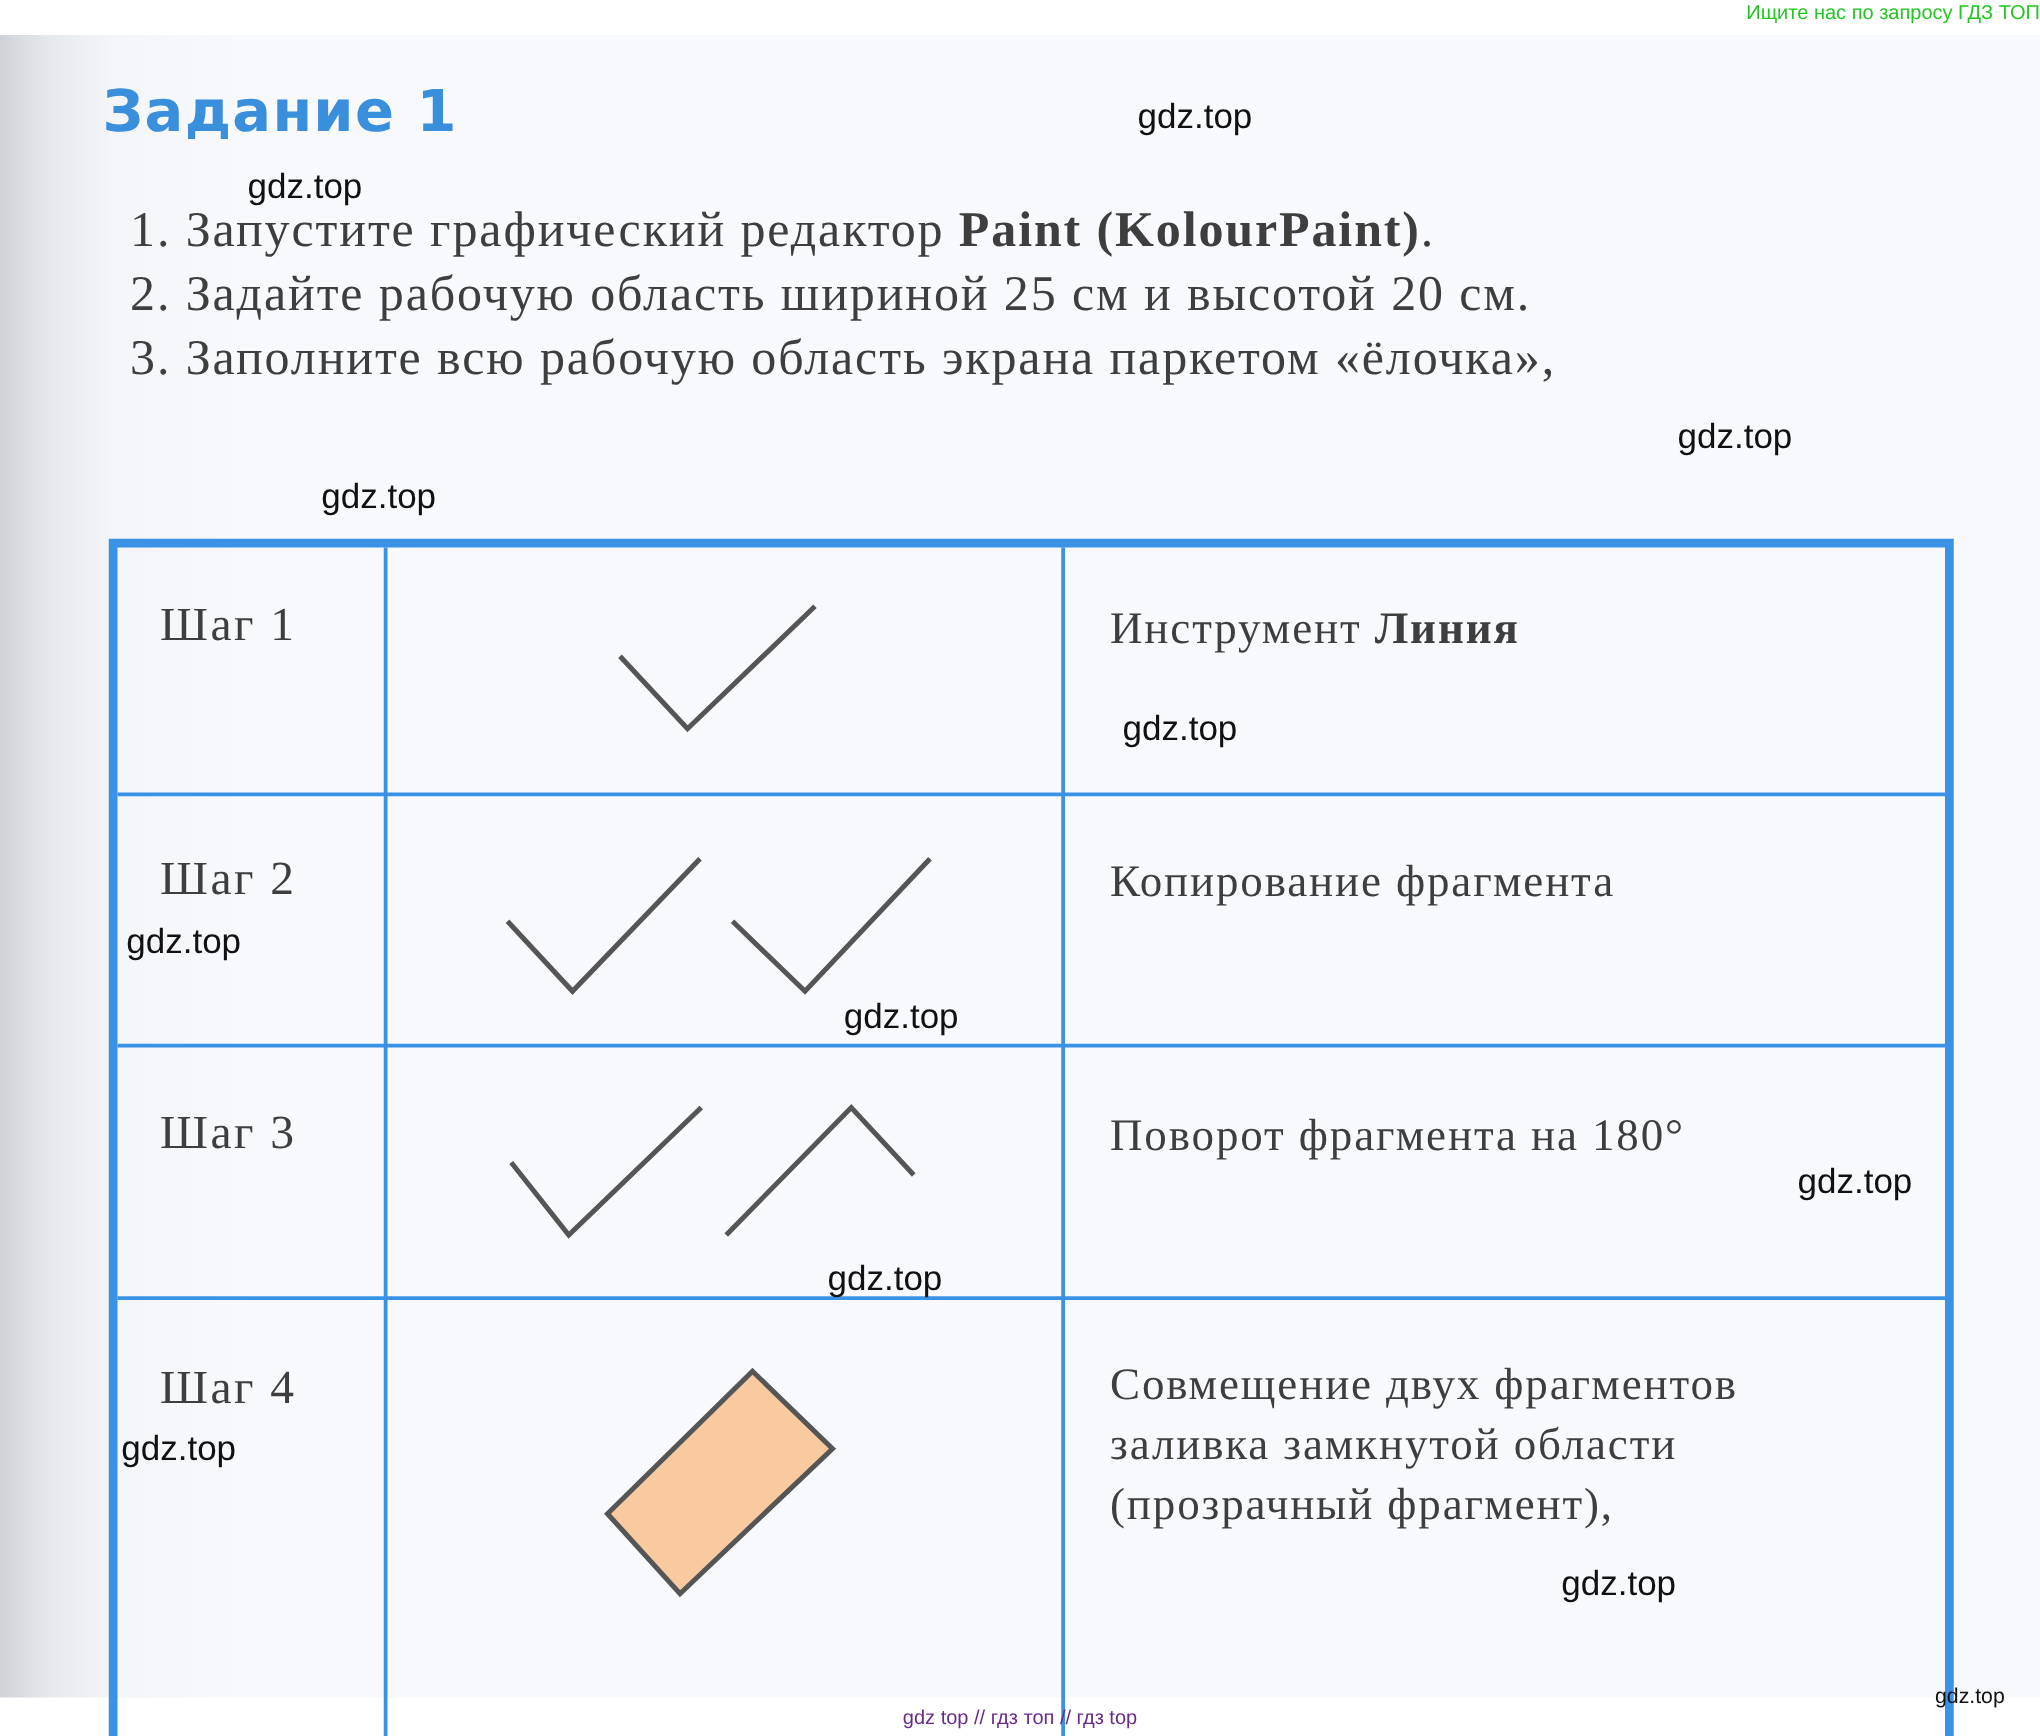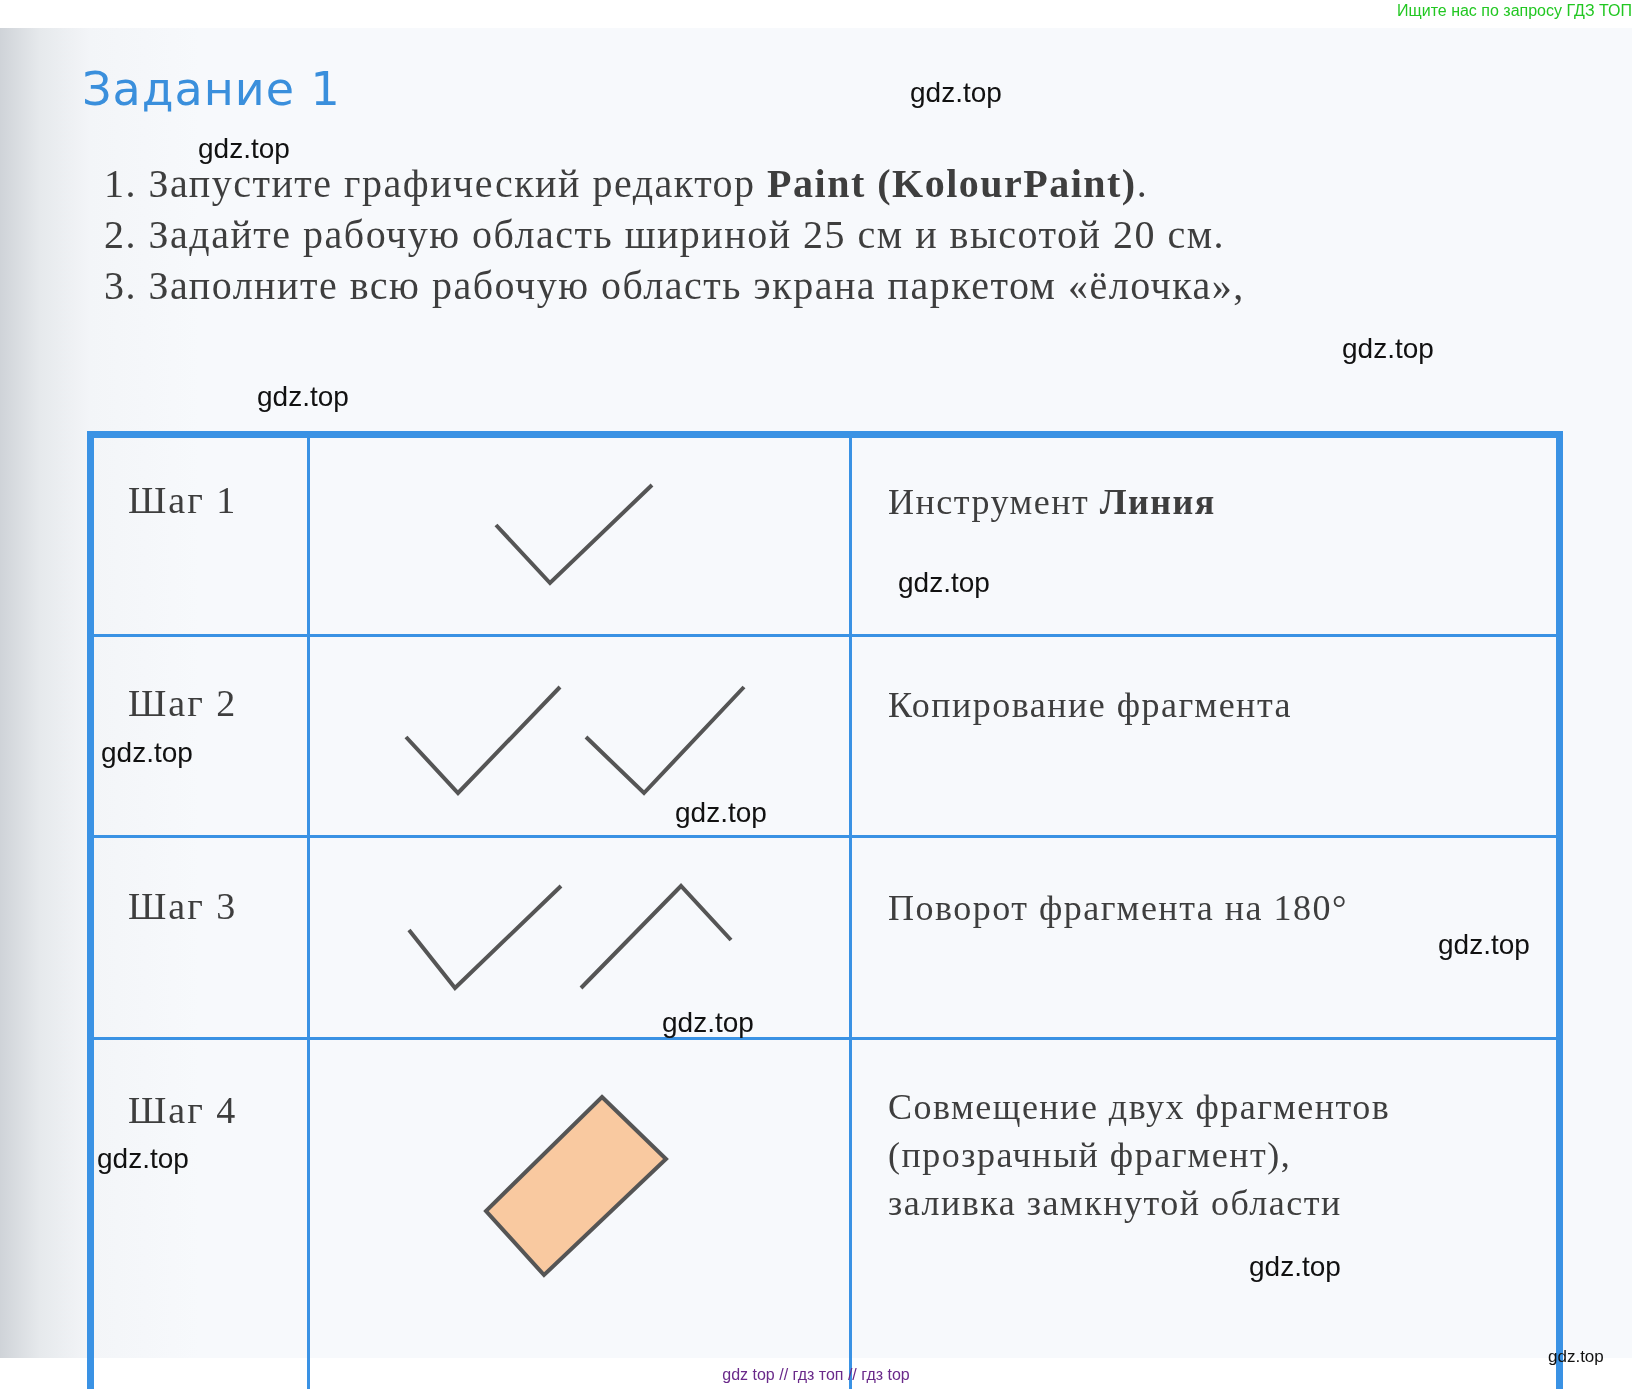--- a/index.html
+++ b/index.html
@@ -11,21 +11,21 @@
   .page {
     position:absolute; left:0; top:28px; width:1632px; height:1330px;
     background:linear-gradient(to right, #cfd3d8 0px, #e6e9ec 40px, #f3f5f8 90px, #f7f9fc 200px, #f7f9fc 100%);
   }
   .top-banner {
     position:absolute; top:2px; left:0; width:1632px; text-align:right;
     font-family:"Liberation Sans", sans-serif; font-size:16px; color:#22c722;
   }
   .title {
     position:absolute; left:82px; top:62px;
-    font-family:"DejaVu Sans", sans-serif; font-weight:normal; font-size:46px; color:#3a8fdc;
+    font-family:"DejaVu Sans", sans-serif; font-weight:bold; font-size:46px; color:#3a8fdc;
     letter-spacing:1px;
   }
   .wm {
     position:absolute; font-family:"Liberation Sans", sans-serif; font-size:28px; color:#111;margin-top:15px;
   }
   .wm-small { font-size:17px; }
   .instr {
     position:absolute; left:104px; top:158px; width:1480px;
     font-size:40px; color:#3e3e3e; line-height:51px; letter-spacing:1.5px;
   }
@@ -103,22 +103,22 @@
     <polyline points="174,104 274,2 324,56" fill="none" stroke="#555" stroke-width="4"></polyline>
   </svg>
   <div class="desc" style="top:446px">Поворот фрагмента на 180°</div>
 
   <div class="step-label" style="top:650px">Шаг 4</div>
   <svg class="fig" style="left:388px; top:655px" width="190" height="190">
     <polygon points="120,4 184,66 62,182 4,118" fill="#f9c9a0" stroke="#555" stroke-width="4"></polygon>
   </svg>
   <div class="desc" style="top:645px">
     <div>Совмещение двух фрагментов</div>
+    <div>заливка замкнутой области</div>
     <div>(прозрачный фрагмент),</div>
-    <div>заливка замкнутой области</div>
   </div>
 </div>
 
 <div class="wm" style="left:910px; top:62px">gdz.top</div>
 <div class="wm" style="left:198px; top:118px">gdz.top</div>
 <div class="wm" style="left:1342px; top:318px">gdz.top</div>
 <div class="wm" style="left:257px; top:366px">gdz.top</div>
 <div class="wm" style="left:898px; top:552px">gdz.top</div>
 <div class="wm" style="left:101px; top:722px">gdz.top</div>
 <div class="wm" style="left:675px; top:782px">gdz.top</div>

